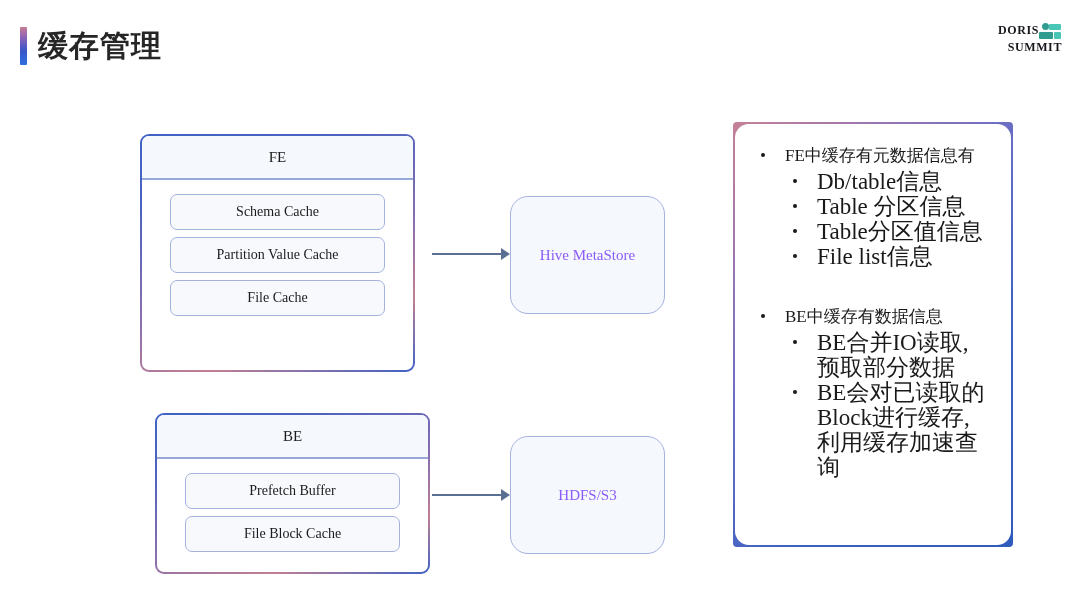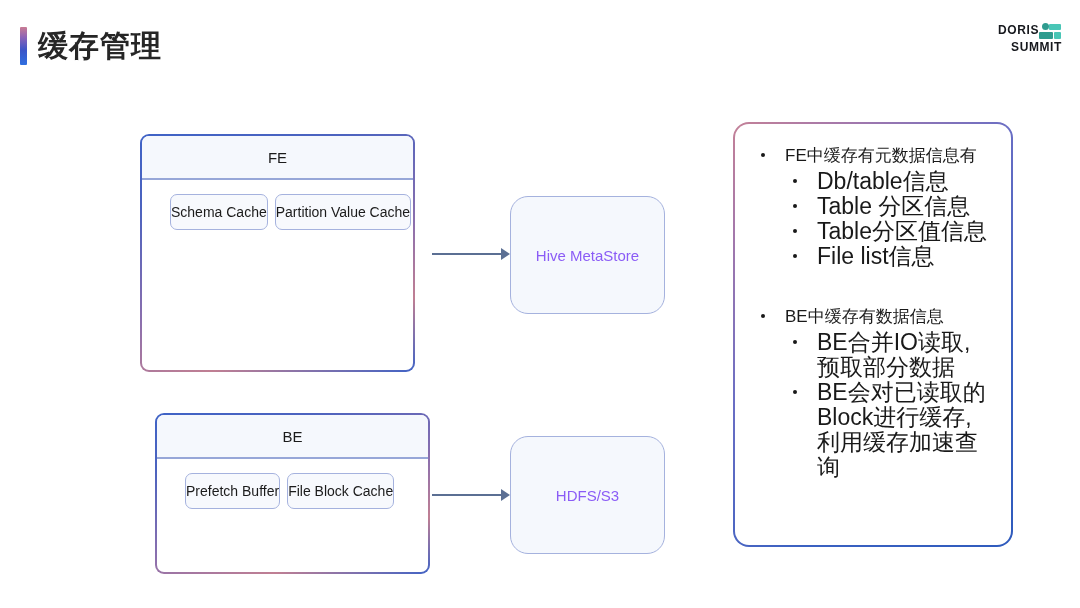--- a/index.html
+++ b/index.html
@@ -10,20 +10,21 @@
     background: #ffffff;
     font-family: "Liberation Sans", "DejaVu Sans", sans-serif;
     overflow: hidden;
   }
 
   .slide {
     position: relative;
     width: 1080px;
     height: 608px;
     background: #ffffff;
+    font-family: Liberation Serif, serif;
   }
 
   
   .header {
     position: absolute;
     top: 0; left: 0;
     width: 1080px;
     height: 92px;
   }
 
@@ -105,21 +106,21 @@
     display: flex;
     align-items: center;
     justify-content: center;
     font-size: 15px;
     color: #1b1b1b;
   }
 
   .node-body {
     padding: 14px 28px 14px 28px;
     display: flex;
-    flex-direction: row;
+    flex-direction: column;
     gap: 7px;
   }
 
   .cache-box {
     height: 36px;
     background: #f7f9fd;
     border: 1.6px solid #a5b2de;
     border-radius: 7px;
     display: flex;
     align-items: center;
@@ -171,21 +172,21 @@
   #arrow-fe-hive .head  { left: 69px; }
   #arrow-be-hdfs { left: 432px; top: 489px; width: 78px; }
   #arrow-be-hdfs .shaft { width: 69px; }
   #arrow-be-hdfs .head  { left: 69px; }
 
   
   #notes-panel {
     position: absolute;
     left: 733px; top: 122px;
     width: 280px; height: 425px;
-    border-radius: 16px;
+    border-radius: 4px;
     padding: 2px;
     background: linear-gradient(135deg, #c48197 0%, #a478ab 16%, #6a6ec4 40%, #3b61c1 70%, #2f5bbd 100%);
   }
   #notes-panel .panel-inner {
     width: 100%; height: 100%;
     background: #ffffff;
     border-radius: 14px;
     padding: 20px 14px 10px 14px;
     overflow: hidden;
   }

